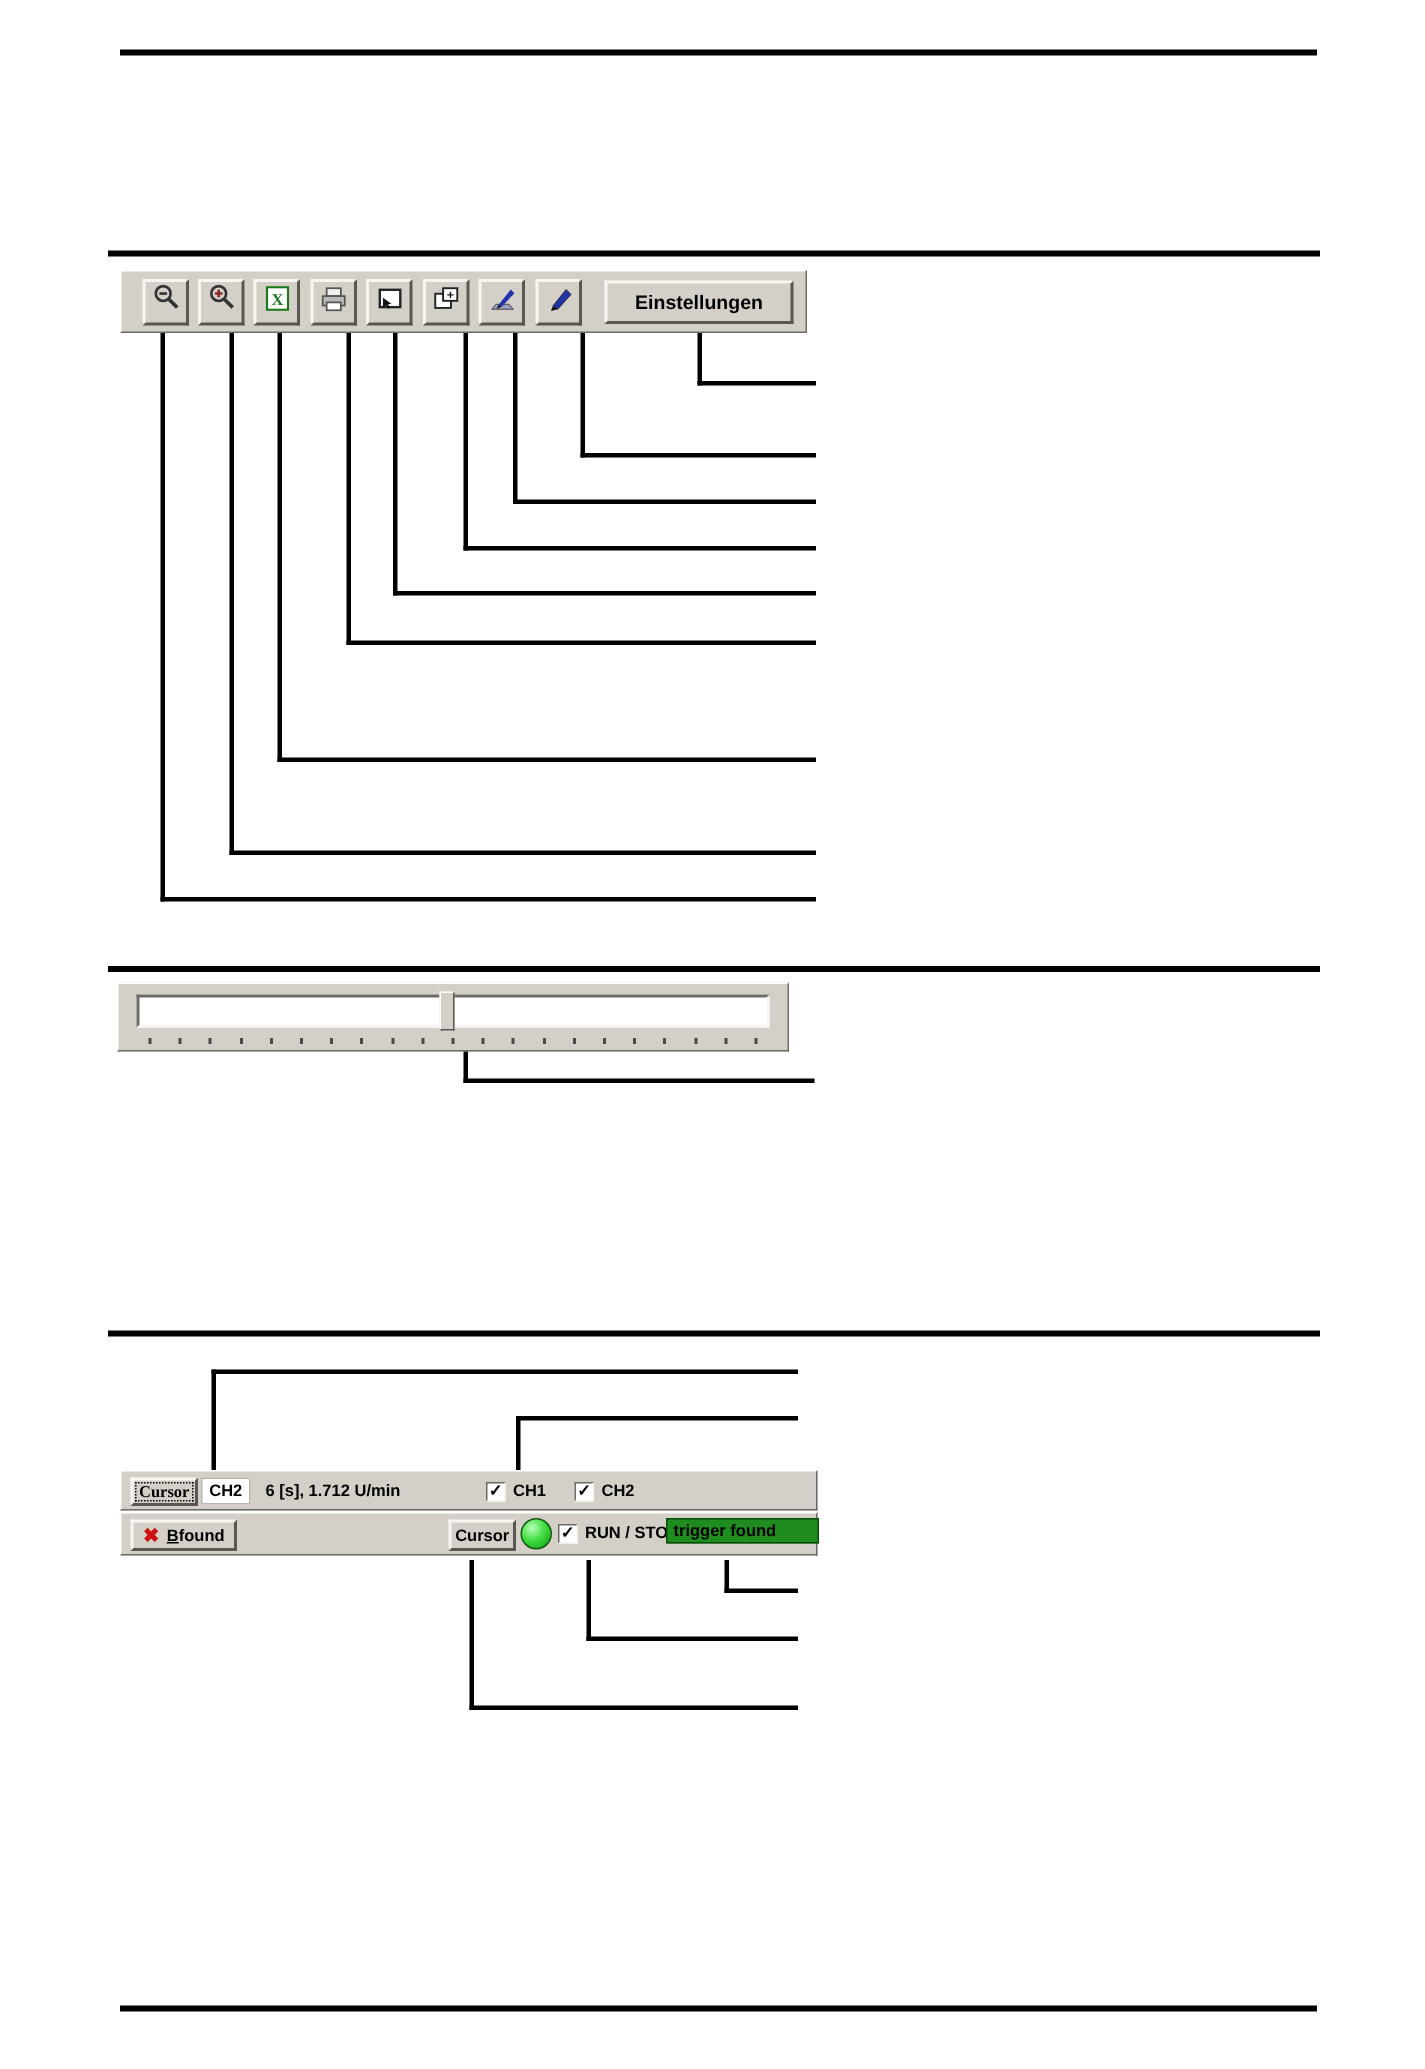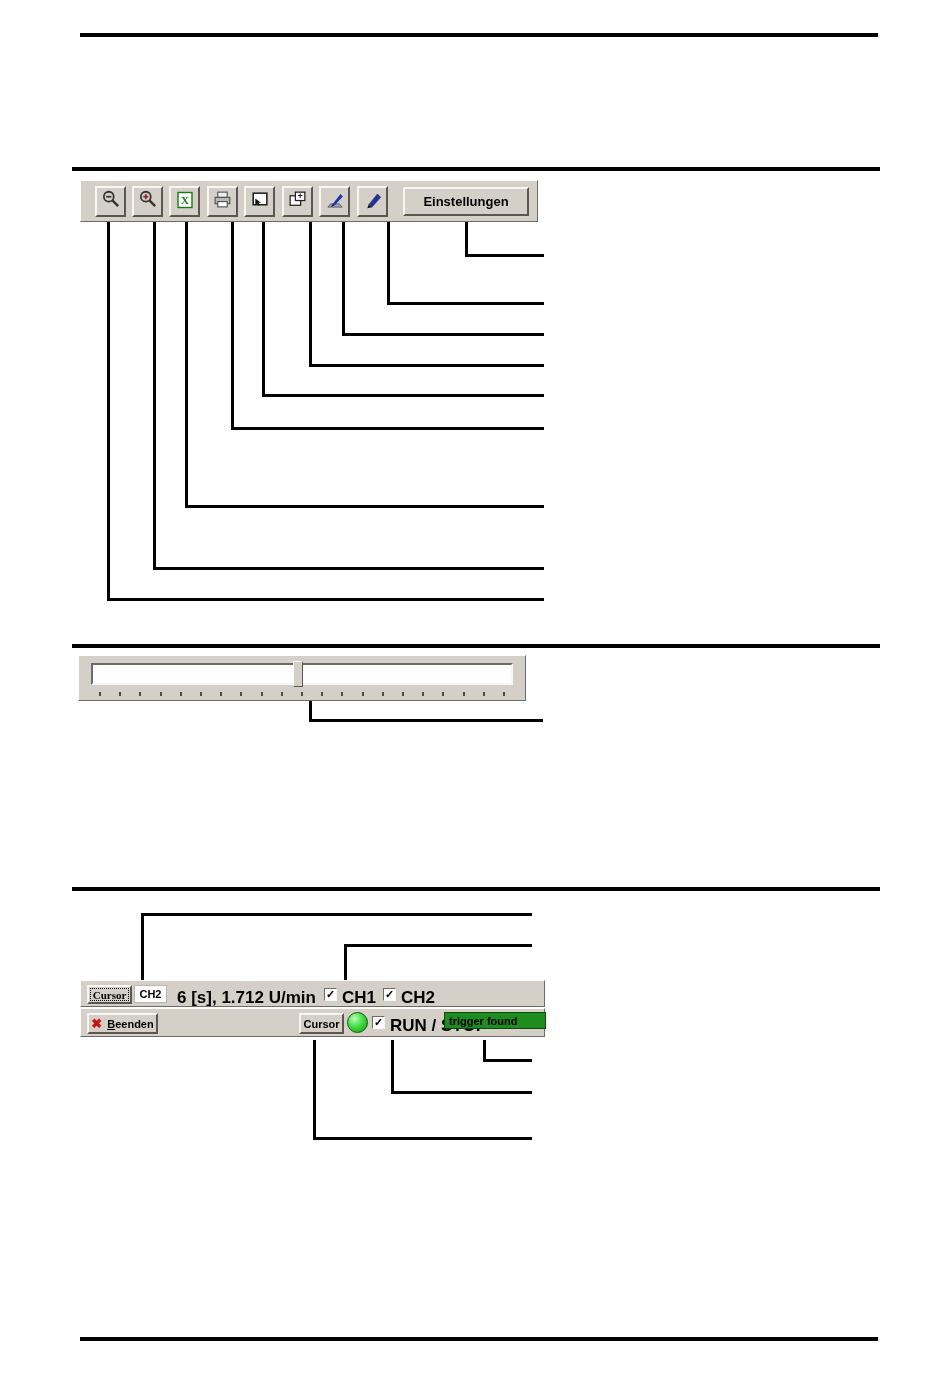--- a/index.html
+++ b/index.html
@@ -17,21 +17,21 @@
            display:flex;align-items:center;justify-content:center;cursor:pointer;}
   .sunken{background:#ffffff;border-top:2px solid #6e6a66;border-left:2px solid #6e6a66;
           border-right:2px solid #f8f6f2;border-bottom:2px solid #f8f6f2;}
   .tb-btn{width:31px;height:31px;top:5px;}
   .settings-btn{font-weight:bold;font-size:13px;}
   
   .thumb{background:#d4d0c8;border-top:1px solid #fff;border-left:1px solid #fff;
          border-right:1px solid #5a5652;border-bottom:1px solid #5a5652;}
   .tick{position:absolute;top:36px;width:2px;height:4px;background:#4a4a4a;}
   
-  .bar-text{font-size:17px;font-weight:bold;white-space:nowrap;}
+  .bar-text{font-size:11px;font-weight:bold;white-space:nowrap;}
   .checkbox{width:13px;height:13px;background:#fff;border-top:1px solid #6e6a66;
             border-left:1px solid #6e6a66;border-right:1px solid #f8f6f2;border-bottom:1px solid #f8f6f2;
             display:flex;align-items:center;justify-content:center;font-size:11px;font-weight:bold;line-height:1;}
   .cursor-btn{font-size:11px;font-weight:bold;outline:1px dotted #000;outline-offset:-4px;}
   .small-btn{font-size:11px;font-weight:bold;}
   .led{border-radius:50%;background:radial-gradient(circle at 35% 30%, #b9ffb9 0%, #44dd44 45%, #0f9a0f 100%);
        border:1px solid #0a5a0a;}
   .trigger-box{background:#1e8c1e;border:1px solid #0a4a0a;color:#000;
                font-size:11px;font-weight:bold;display:flex;align-items:center;padding-left:4px;overflow:hidden;}
   .quit-x{color:#cc1111;font-weight:bold;font-size:13px;margin-right:5px;}
@@ -193,21 +193,21 @@
   <div class="abs bar-text" style="left:261px;top:7px;">CH1</div>
   <div class="abs checkbox" style="left:302px;top:7px;">
     <span>✓</span>
   </div>
   <div class="abs bar-text" style="left:320px;top:7px;">CH2</div>
 </div>
 
 <div class="abs panel" style="left:80px;top:1008px;width:465px;height:29px;">
   <div class="abs btn-out small-btn" style="left:6px;top:4px;width:71px;height:21px;">
     <span class="quit-x">✖</span>
-    <span><span class="u">B</span><span>eenden</span></span>
+    <span><span class="u">B</span><span>found</span></span>
   </div>
   <div class="abs btn-out small-btn" style="left:218px;top:4px;width:45px;height:21px;">
     <span>Cursor</span>
   </div>
   <div class="abs led" style="left:266px;top:3px;width:21px;height:21px;"></div>
   <div class="abs checkbox" style="left:291px;top:7px;">
     <span>✓</span>
   </div>
   <div class="abs bar-text" style="left:309px;top:7px;">RUN / STOP</div>
   <div class="abs trigger-box" style="left:363px;top:3px;width:102px;height:17px;">

